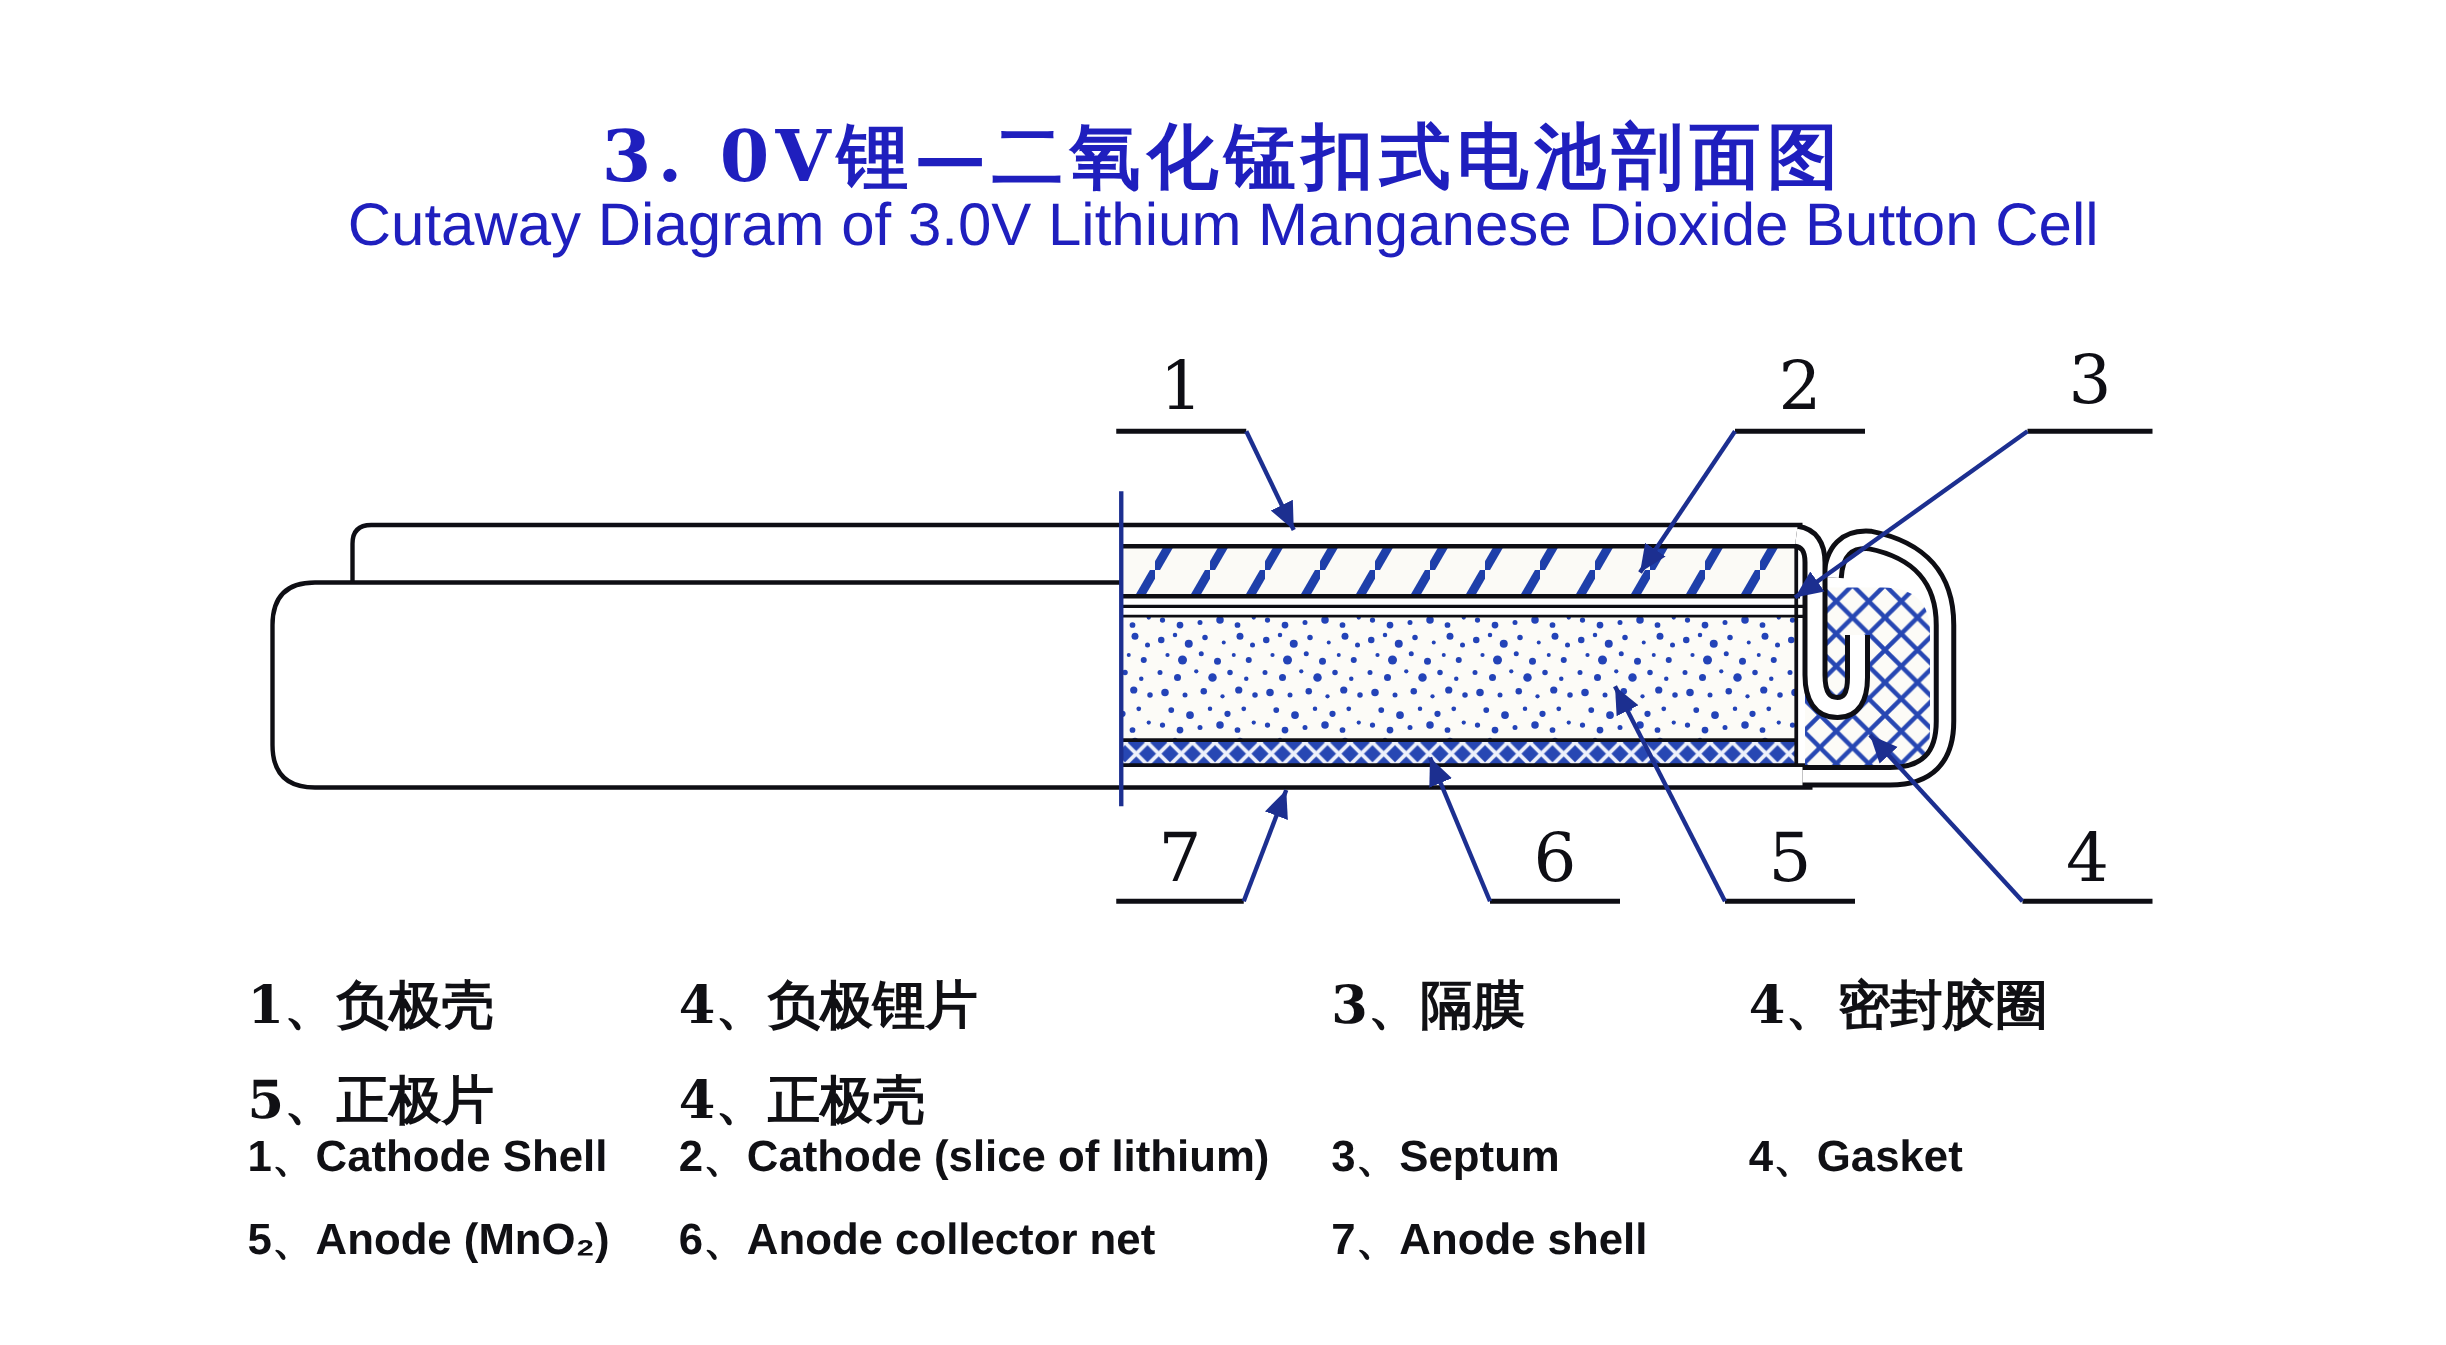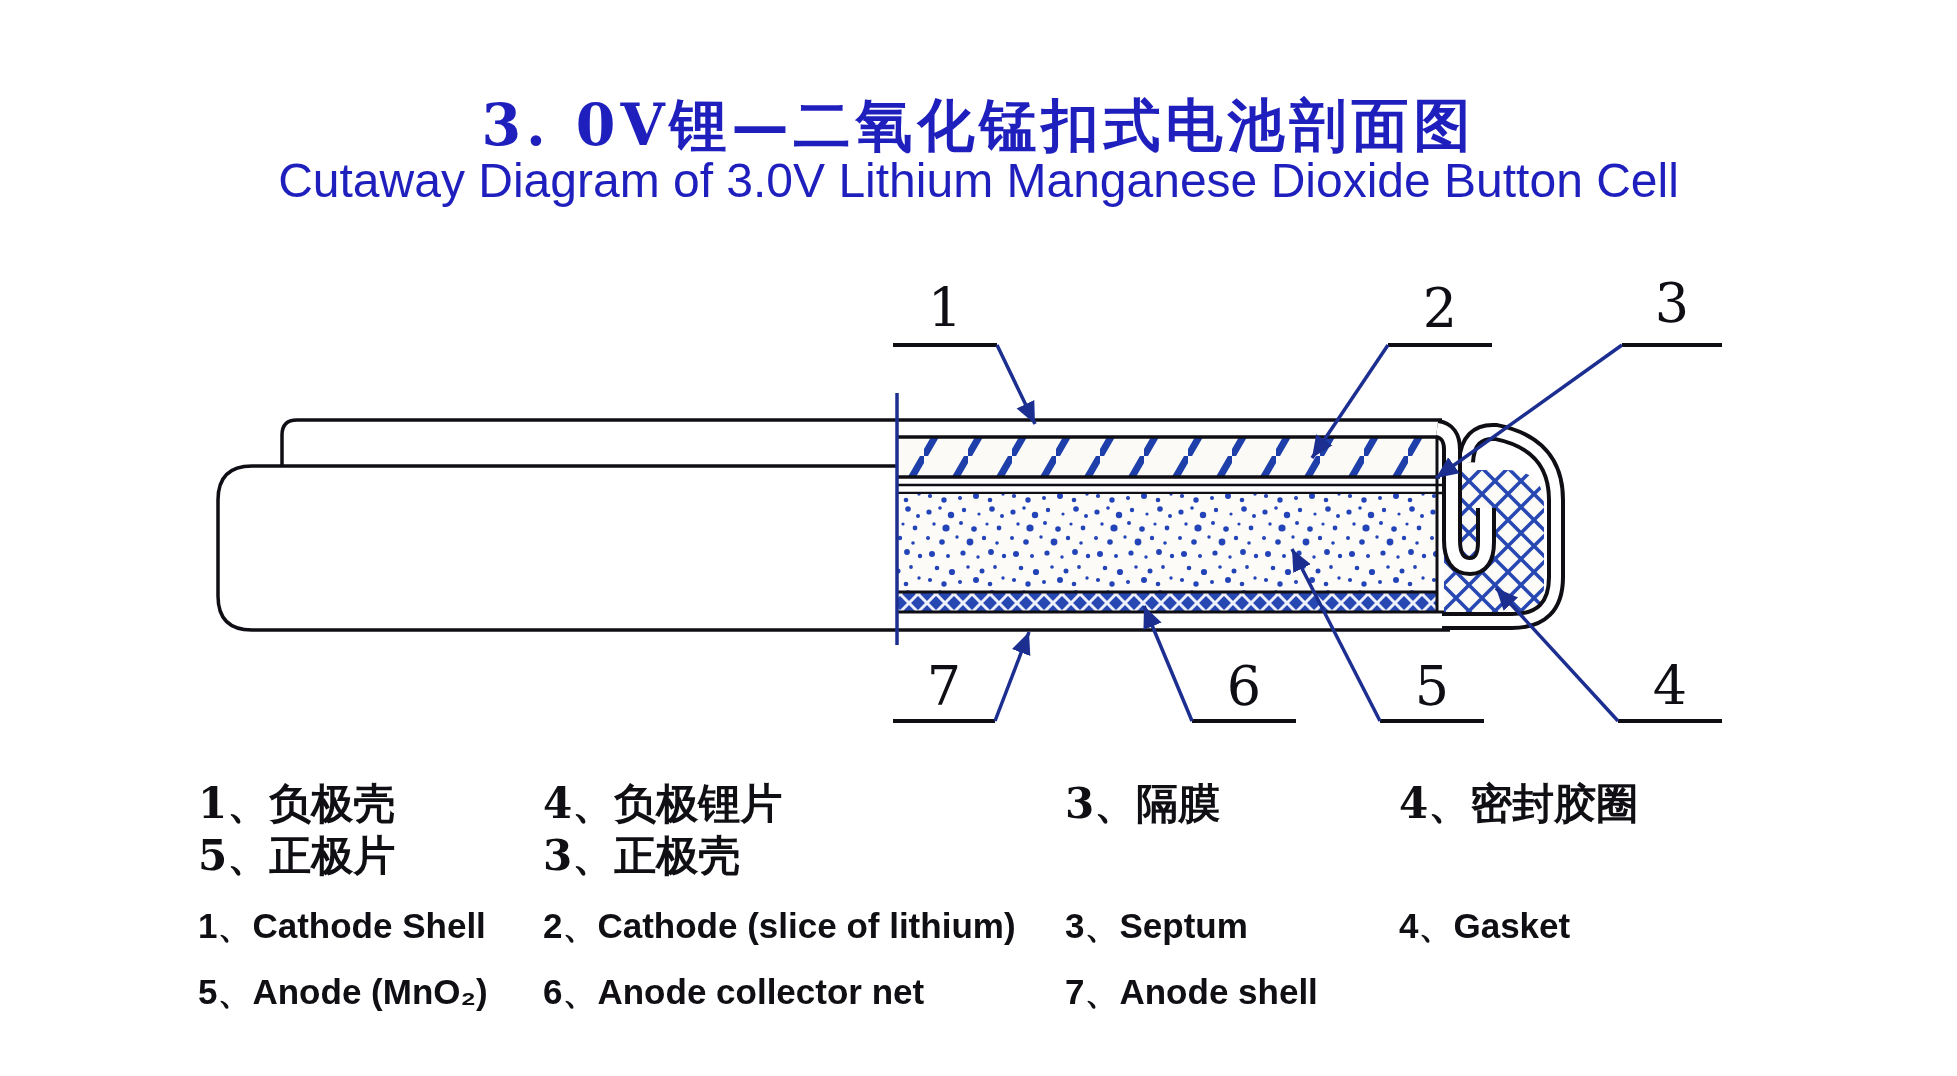--- a/index.html
+++ b/index.html
@@ -6,21 +6,21 @@
   #stage{position:relative;width:1957px;height:1076px;background:#ffffff;overflow:hidden;
          font-family:"Liberation Sans",sans-serif;}
   .title{position:absolute;left:0;width:100%;text-align:center;color:#1f1fbe;white-space:nowrap;}
   .title-cn{top:56px;font-size:57px;font-weight:700;letter-spacing:5px;
             font-family:"DejaVu Serif",serif;margin-top:32px;}
   .title-en{top:153px;font-size:48px;font-weight:400;letter-spacing:0px;
             font-family:"Liberation Sans",sans-serif;}
   svg#diagram{position:absolute;left:0;top:0;}
   .legend{position:absolute;left:198px;display:grid;
           grid-template-columns:345px 522px 334px 380px;color:#101014;}
-  .legend-cn{top:779px;row-gap:2px;font-family:"DejaVu Serif",serif;
+  .legend-cn{top:779px;row-gap:26px;font-family:"DejaVu Serif",serif;
              font-size:42px;font-weight:700;}
   .legend-cn .cell{height:50px;line-height:50px;white-space:nowrap;}
   .legend-en{top:905px;row-gap:24px;font-family:"Liberation Sans",sans-serif;
              font-size:35px;font-weight:700;}
   .legend-en .cell{height:42px;line-height:42px;white-space:nowrap;}
   .callout-num{font-family:"DejaVu Serif",serif;font-size:54px;fill:#0e0e14;}
 </style>
 </head>
 <body>
 
@@ -161,21 +161,21 @@
       <text class="callout-num" x="1670" y="705">4</text>
     </g>
   </svg>
 
   <div class="legend legend-cn">
     <div class="cell">1、负极壳</div>
     <div class="cell">4、负极锂片</div>
     <div class="cell">3、隔膜</div>
     <div class="cell">4、密封胶圈</div>
     <div class="cell">5、正极片</div>
-    <div class="cell">3、正极壳</div>
+    <div class="cell">4、正极壳</div>
     <div class="cell"></div>
   </div>
 
   <div class="legend legend-en">
     <div class="cell">1、Cathode Shell</div>
     <div class="cell">2、Cathode (slice of lithium)</div>
     <div class="cell">3、Septum</div>
     <div class="cell">4、Gasket</div>
     <div class="cell">5、Anode (MnO₂)</div>
     <div class="cell">6、Anode collector net</div>

